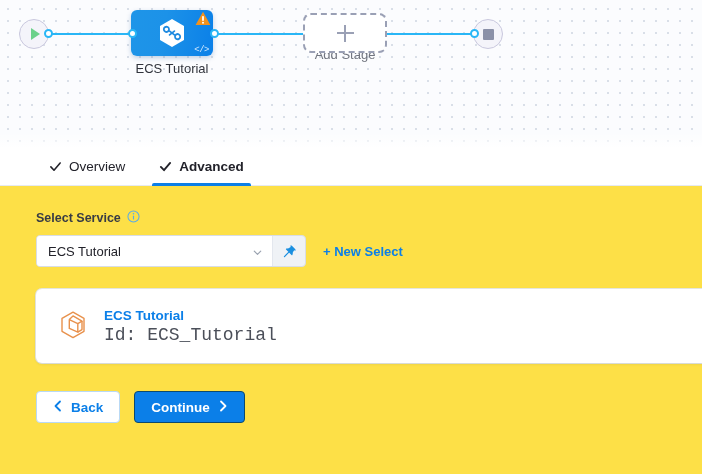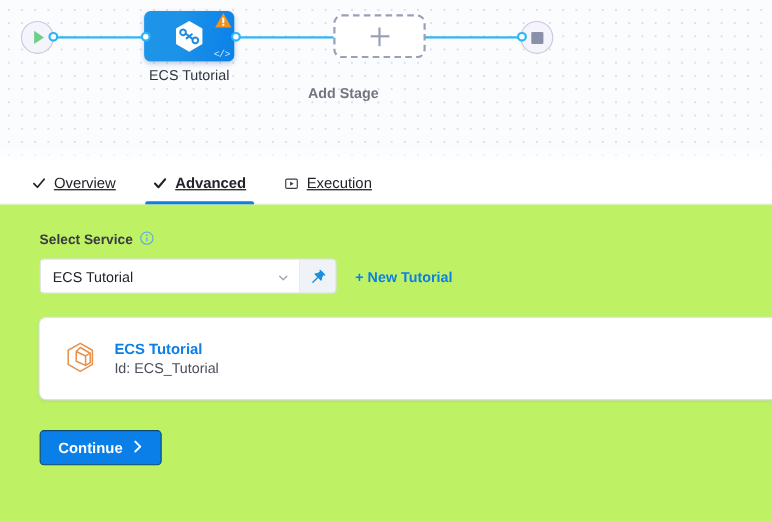--- a/index.html
+++ b/index.html
@@ -119,53 +119,52 @@
   .plus-sign {
     position: relative; width: 17px; height: 17px;
   }
   .plus-sign::before, .plus-sign::after {
     content:""; position:absolute; background:#9aa0b5;
   }
   .plus-sign::before { left: 7px; top: 0; width: 2.5px; height: 17px; }
   .plus-sign::after  { top: 7px; left: 0; height: 2.5px; width: 17px; }
   .add-stage-label {
     position: absolute;
-    left: 280px; top: 77px; width: 130px;
-    text-align: left;
-    font-size: 13px; color: #71757f; font-weight: bold;
+    left: 280px; top: 47px; width: 130px;
+    text-align: center;
+    font-size: 13px; color: #71757f;
   }
 
   
   .tabbar {
     position: relative;
     height: 38px;
     background: #ffffff;
     border-bottom: 1px solid #e6eaf0;
     display: flex; align-items: stretch;
-    padding-left: 12px;
-    text-decoration: underline;
+    padding-left: 32px;
   }
   .tab {
     display: flex; align-items: center; gap: 7px;
     padding: 0 17px;
     font-size: 13.5px; color: #22222a;
     cursor: pointer; position: relative;
   }
   .tab.active { font-weight: bold; }
   .tab.active::after {
     content:""; position:absolute; left: 10px; right: 10px; bottom: -1px;
     height: 3px; background: #0b7fe8; border-radius: 2px 2px 0 0;
   }
   .tab .tico { display:flex; align-items:center; }
 
   
   .pane {
     position: relative;
     height: 288px;
-    background: #bef264;
+    background: #fde047;
     padding: 24px 0 0 36px;
   }
   .field-label {
     display:flex; align-items:center; gap:6px;
     font-size: 12.5px; font-weight: bold; color: #383b44;
     margin-bottom: 9px;
   }
   .row { display:flex; align-items:center; gap: 17px; }
   .select-wrap {
     display:flex; align-items:stretch;
@@ -199,21 +198,21 @@
     left: 36px; top: 103px;
     width: 700px; height: 74px;
     background: #ffffff;
     border-radius: 6px;
     box-shadow: 0 1px 3px rgba(40,60,90,.12), 0 0 0 1px rgba(230,235,242,.9);
     display:flex; align-items:center;
     padding-left: 22px; gap: 16px;
   }
   .svc-texts { display:flex; flex-direction:column; gap: 2px; }
   .svc-title { font-size: 13.5px; font-weight: bold; color: #0b7fe8; cursor:pointer; }
-  .svc-id { font-size: 13px; color: #4b4f59; }
+  .svc-id { font-size: 18px; color: #4b4f59; font-family: Liberation Mono, monospace; }
 
   .btn-row {
     position: absolute;
     left: 36px; top: 205px;
     display:flex; align-items:center; gap: 14px;
   }
   .btn {
     display:flex; align-items:center; gap: 8px;
     height: 32px; padding: 0 16px;
     border-radius: 4px;
@@ -284,29 +283,20 @@
   <div class="tab active">
     <span class="tico">
       <svg width="13" height="13" viewBox="0 0 14 14">
           <path d="M2 7.4 L5.4 11 L12 3.2" fill="none" stroke="#22222a" stroke-width="2" stroke-linecap="round" stroke-linejoin="round"></path>
         </svg>
     </span>
     <span>Advanced</span>
   </div>
 
 
-  <div class="tab">
-    <span class="tico">
-      <svg width="14" height="14" viewBox="0 0 16 16">
-        <rect x="2" y="3.2" width="12" height="9.6" rx="1.2" fill="none" stroke="#3a3d45" stroke-width="1.2"></rect>
-        <path d="M6.6 5.8 L10.2 8 L6.6 10.2 Z" fill="#3a3d45"></path>
-      </svg>
-    </span>
-    <span>Execution</span>
-  </div>
 
 </div>
 
 <div class="pane">
 
   <div class="field-label">
     <span>Select Service</span>
     <span>
       <svg width="13" height="13" viewBox="0 0 14 14">
         <circle cx="7" cy="7" r="6" fill="none" stroke="#5aabe8" stroke-width="1.1"></circle>
@@ -329,39 +319,47 @@
       <div class="pin-btn">
         <svg width="15" height="15" viewBox="0 0 16 16">
           <g stroke="#1a8fe0" stroke-width="1.3" stroke-linecap="round" fill="none">
             <path d="M9.6 2.1 L13.9 6.4"></path>
             <path d="M10.6 3.1 L7.3 5.1 L4.8 5.4 L10.6 11.2 L10.9 8.7 L12.9 5.4 Z" fill="#1a8fe0" stroke-linejoin="round"></path>
             <path d="M7.0 9.0 L2.6 13.4"></path>
           </g>
         </svg>
       </div>
     </div>
-    <span class="new-link">+ New Tutorial</span>
+    <span class="new-link">+ New Select</span>
   </div>
 
   <div class="svc-card">
     <svg width="30" height="32" viewBox="0 0 30 32">
       <g fill="none" stroke="#e8914c" stroke-width="1.4" stroke-linejoin="round">
         <path d="M15 2.2 L26 8.4 L26 21.3 L15 27.6 L4 21.3 L4 8.4 Z"></path>
         <path d="M11.3 9.6 L19.8 13.6 L19.8 22.2 L11.3 18.4 Z"></path>
         <path d="M11.3 9.6 L15 5.9 L24 11.1 L19.8 13.6"></path>
         <path d="M19.8 22.2 L24 19.6 L24 11.1"></path>
       </g>
     </svg>
     <div class="svc-texts">
       <span class="svc-title">ECS Tutorial</span>
       <span class="svc-id">Id: ECS_Tutorial</span>
     </div>
   </div>
 
   <div class="btn-row">
+    <div class="btn btn-back">
+      <span>
+        <svg width="10" height="12" viewBox="0 0 10 12">
+            <path d="M7 1.5 L2.5 6 L7 10.5" fill="none" stroke="#0b7fe8" stroke-width="1.8" stroke-linecap="round" stroke-linejoin="round"></path>
+          </svg>
+      </span>
+      <span>Back</span>
+    </div>
     <div class="btn btn-cont">
       <span>Continue</span>
       <span>
         <svg width="10" height="12" viewBox="0 0 10 12">
             <path d="M3 1.5 L7.5 6 L3 10.5" fill="none" stroke="#ffffff" stroke-width="1.8" stroke-linecap="round" stroke-linejoin="round"></path>
           </svg>
       </span>
     </div>
   </div>
 </div>

